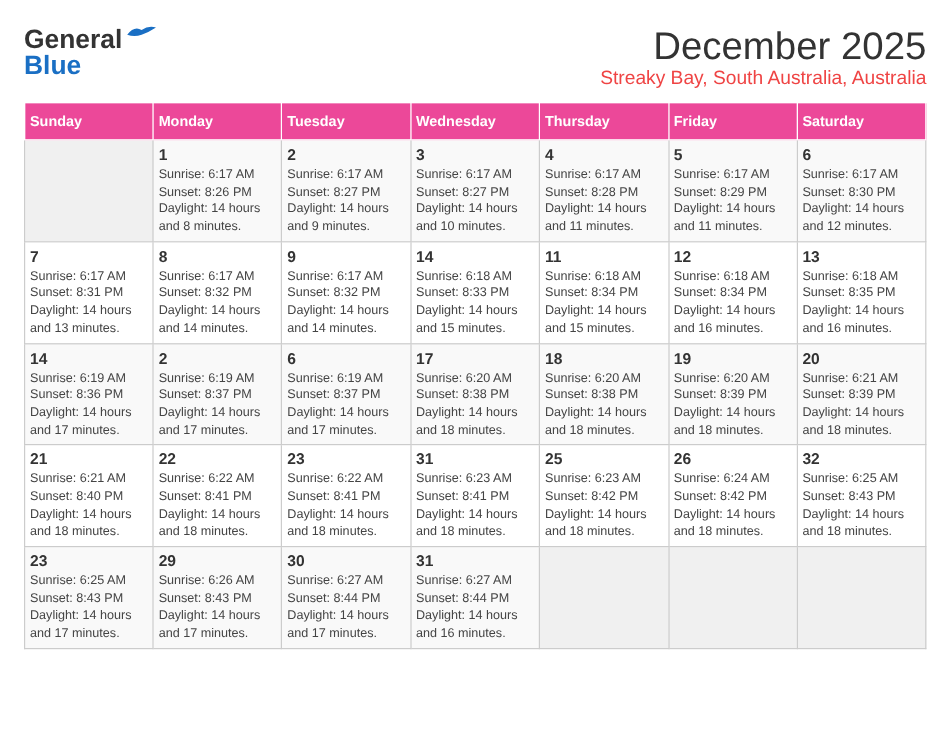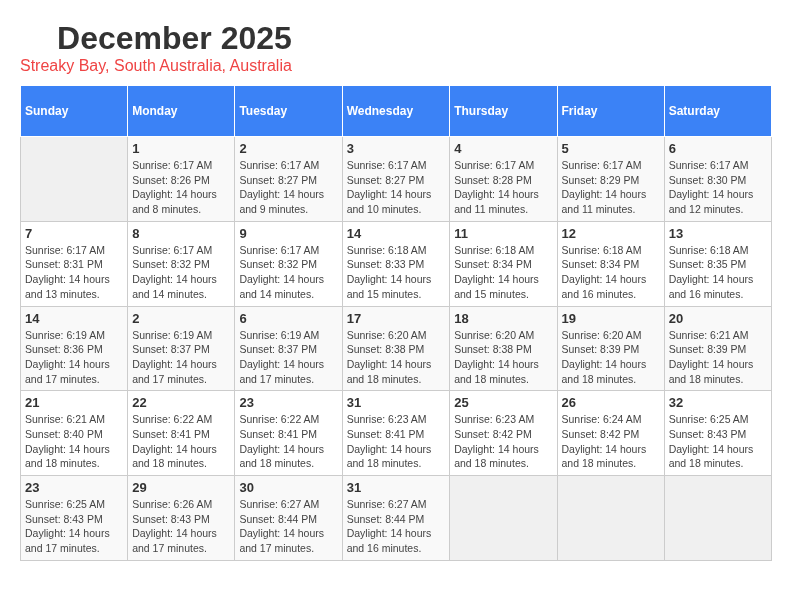--- a/index.html
+++ b/index.html
@@ -19,36 +19,36 @@
     .logo {
       display: flex;
       flex-direction: column;
       align-items: flex-start;
     }
     .title-block {
       text-align: right;
     }
     .main-title {
       font-size: 32px;
-      font-weight: bold;
+      font-weight: normal;
       color: #333;
     }
     .subtitle {
       font-size: 16px;
       color: #ef4444;
     }
     table {
       width: 100%;
       border-collapse: collapse;
       font-size: 11px;
     }
     thead tr th {
-      background-color: #3b82f6;
+      background-color: #ec4899;
       color: #fff;
-      padding: 18px 4px;
+      padding: 8px 4px;
       text-align: left;
       font-weight: bold;
       font-size: 12px;
       border: 1px solid #fff;
     }
     tbody tr td {
       border: 1px solid #ccc;
       vertical-align: top;
       padding: 4px 4px;
       width: 108px;
@@ -73,20 +73,29 @@
       color: #444;
     }
     .empty-cell {
       background-color: #f0f0f0 !important;
     }
   </style>
 </head>
 <body>
 
 <div class="header">
+  <div class="logo">
+    <div style="display:flex;align-items:center;">
+      <span style="font-size:22px;font-weight:bold;color:#333;">General</span>
+      <svg width="28" height="20" viewBox="0 0 28 20" style="margin-left:2px;margin-top:-8px;">
+        <path d="M2,10 Q8,2 14,6 Q20,2 26,4 Q20,8 14,10 Q8,12 2,10Z" fill="#1a6fc4"></path>
+      </svg>
+    </div>
+    <span style="font-size:22px;font-weight:bold;color:#1a6fc4;margin-top:-4px;">Blue</span>
+  </div>
   <div class="title-block">
     <div class="main-title">December 2025</div>
     <div class="subtitle">Streaky Bay, South Australia, Australia</div>
   </div>
 </div>
 
 <table>
   <thead>
     <tr>
     <th>Sunday</th>

